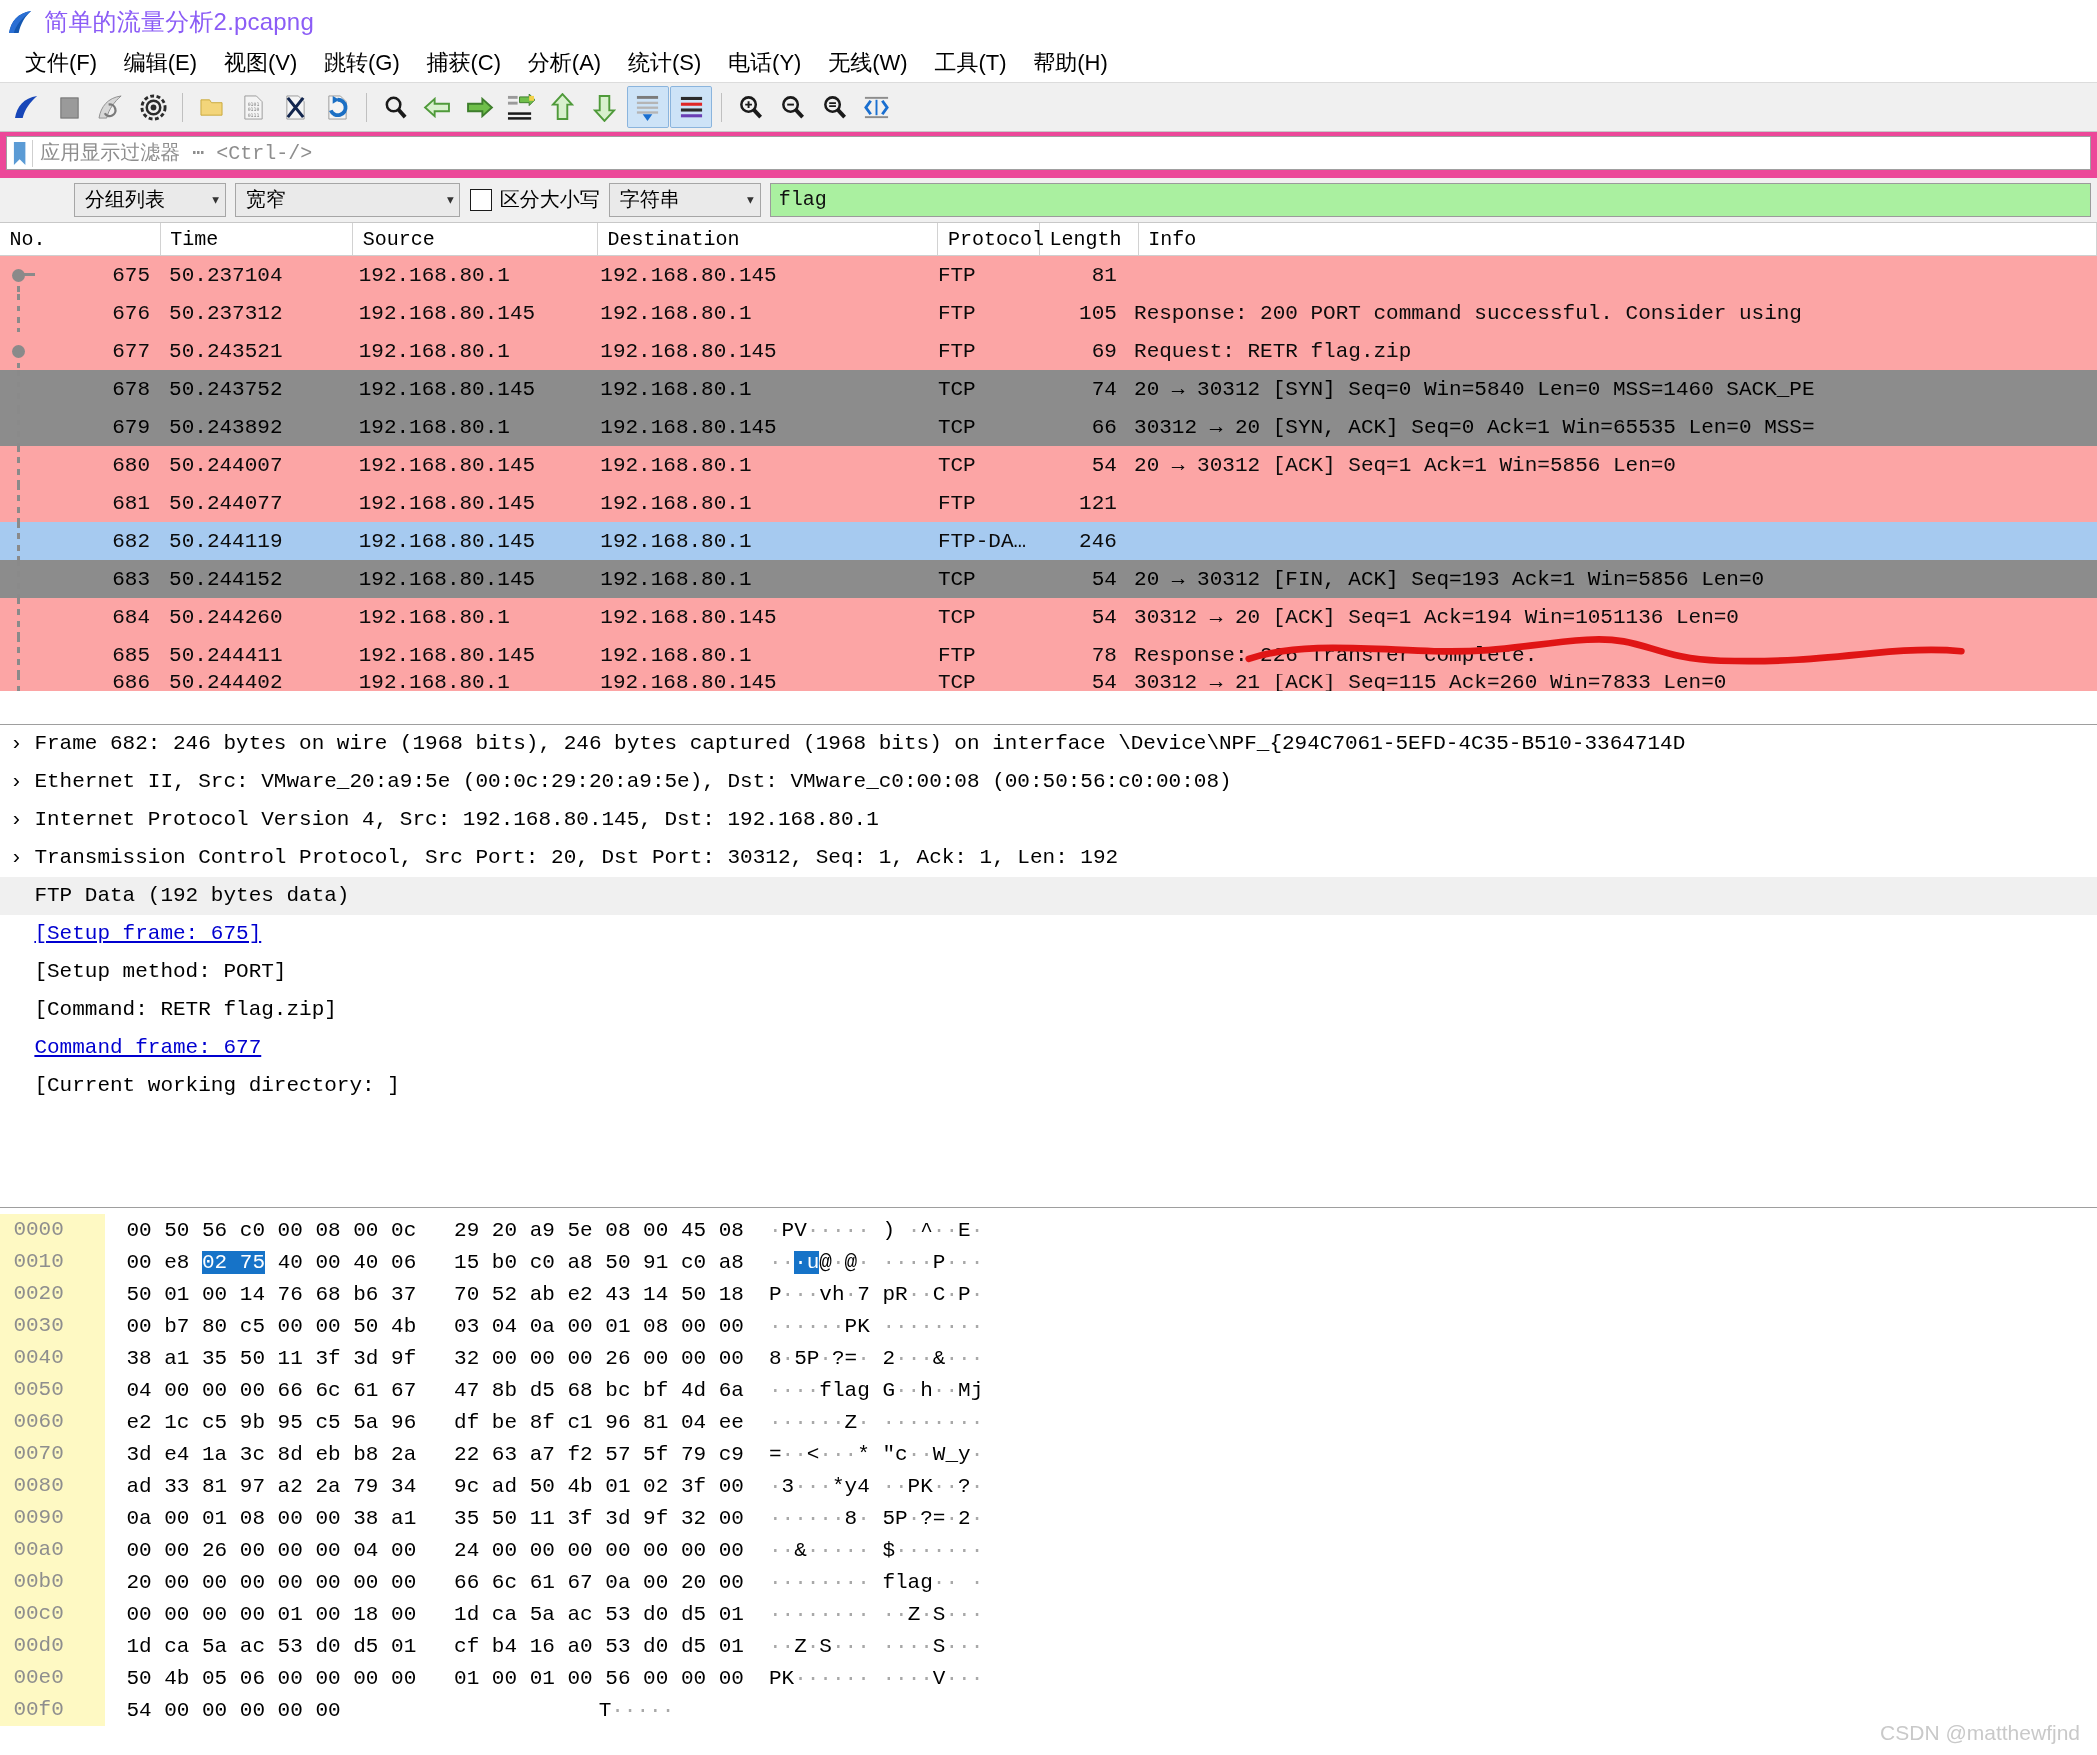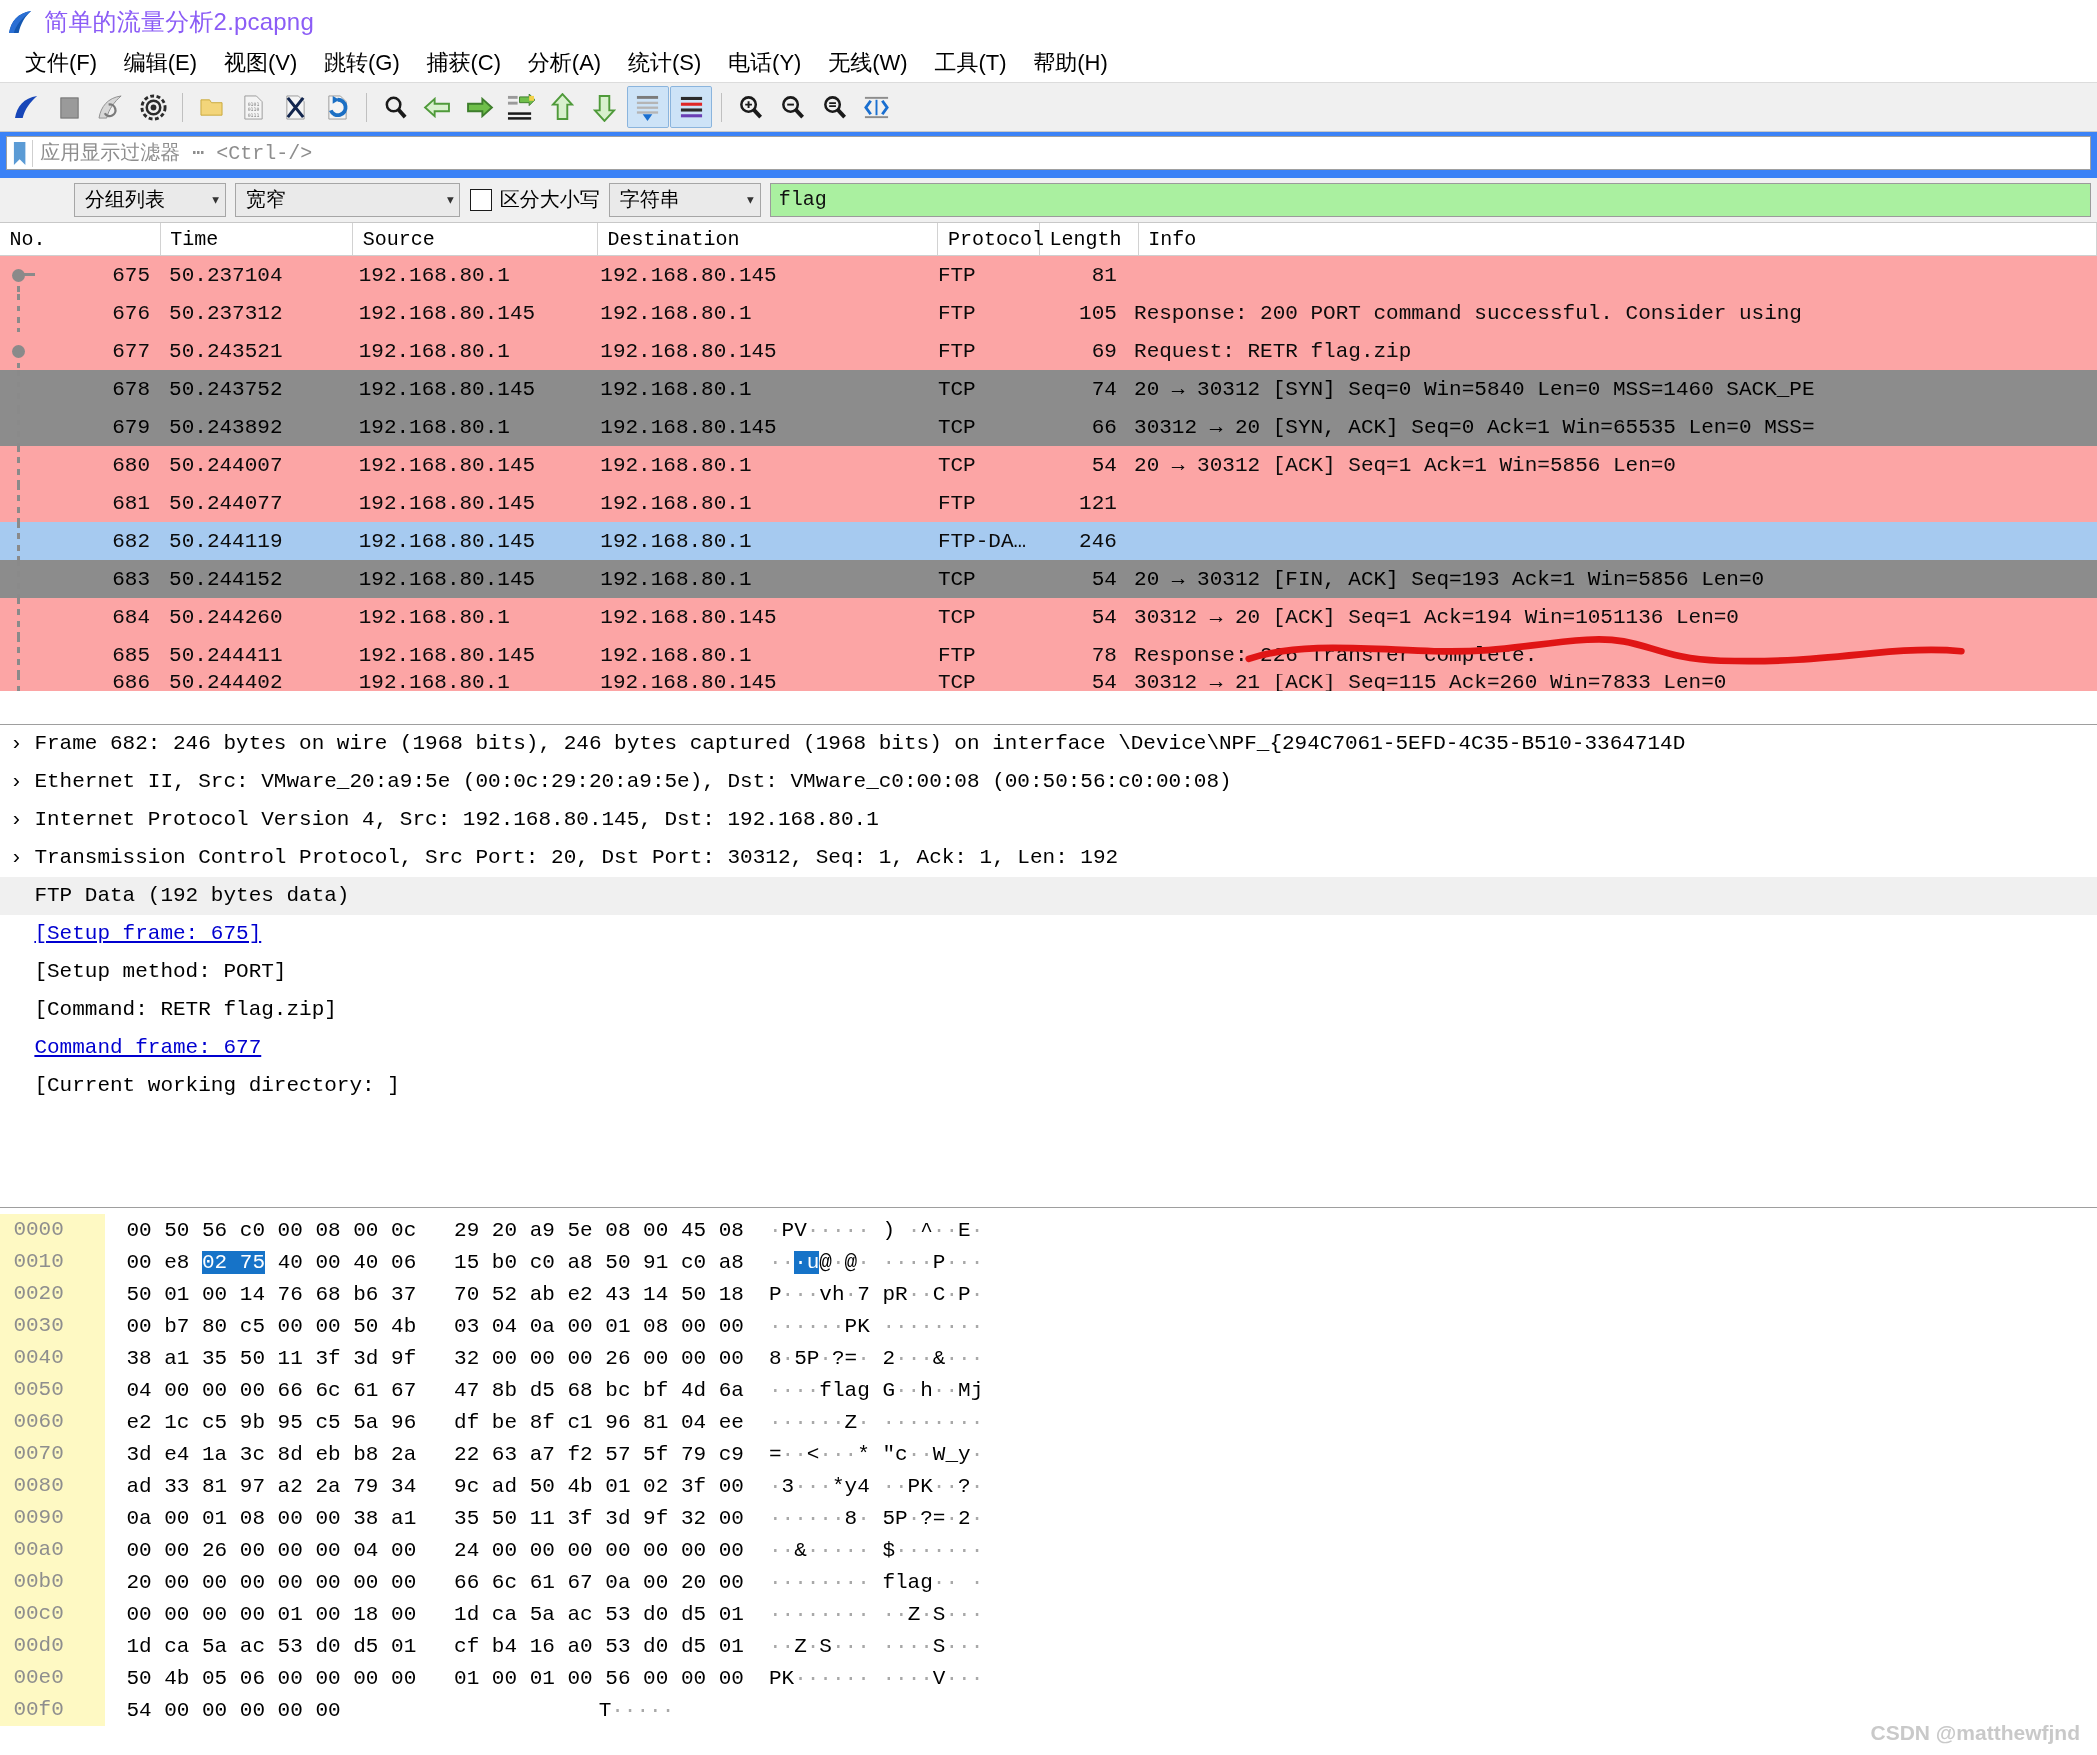--- a/index.html
+++ b/index.html
@@ -21,21 +21,21 @@
   .menu-item{font-size:22px;padding:1.9px 13.4px;color:#000;white-space:nowrap;cursor:default;}
 
   
   .toolbar{height:48px;background:#f0f0f0;border-top:1px solid #dcdcdc;border-bottom:1px solid #c8c8c8;
            display:flex;align-items:center;padding-left:7.6px;flex:0 0 auto;gap:1.9px;}
   .tbtn{width:40px;height:40px;display:flex;align-items:center;justify-content:center;border-radius:1.9px;}
   .tbtn.sel{background:#cde3f7;border:1px solid #8ab4dd;}
   .tsep{width:1px;height:29px;background:#c0c0c0;margin:0 6.7px;}
 
   
-  .filterbar{height:42px;background:#3b82f6;display:flex;align-items:center;padding:0 5.7px 3.8px 5.7px;flex:0 0 auto;}
+  .filterbar{height:42px;background:#ec4899;display:flex;align-items:center;padding:0 5.7px 3.8px 5.7px;flex:0 0 auto;}
   .filter-box{flex:1;height:32.5px;background:#fff;border:1.9px solid #a0a0a0;display:flex;align-items:center;}
   .filter-bookmark{width:25px;height:31px;display:flex;align-items:center;justify-content:center;flex:0 0 auto;}
   .filter-input{flex:1;font-family:"Liberation Mono","DejaVu Sans Mono",monospace;font-size:20px;color:#8d8d8d;padding-left:7.6px;
                 border-left:1px solid #cfcfcf;height:27px;line-height:27px;}
 
   
   .findbar{height:44px;background:#f0f0f0;display:flex;align-items:center;padding:0 5.7px;gap:9.6px;flex:0 0 auto;
            border-bottom:1px solid #c8c8c8;}
   .fb-spacer{width:59px;flex:0 0 auto;}
   .combo{height:32.5px;background:#eaeaea;border:1px solid #a6a6a6;display:flex;align-items:center;
@@ -94,21 +94,21 @@
   
   .hex{flex:0 0 auto;background:#fff;border-top:1.9px solid #9e9e9e;position:relative;overflow:hidden;padding-top:5.7px;}
   .hrow{display:flex;align-items:center;height:32px;
         font-family:"Liberation Mono","DejaVu Sans Mono",monospace;font-size:21px;color:#000;white-space:pre;}
   .h-off{width:92px;flex:0 0 auto;text-align:left;padding-left:13.4px;color:#8e8e8e;background:#fef9c3;height:32px;line-height:32px;}
   .h-bytes{padding-left:21px;letter-spacing:0px;}
   .h-ascii{padding-left:25px;}
   .hl{background:#1673c8;color:#fff;}
   .dotc{color:#a8a8a8;}
   .watermark{position:absolute;right:17px;bottom:9.6px;font-size:21px;color:#c9c9c9;
-             font-family:"Liberation Sans",sans-serif;font-weight:bold;}
+             font-family:"Liberation Sans",sans-serif;}
 </style>
 </head>
 <body>
 
 <div class="app">
 
   <div class="titlebar">
     <span class="shark">
       <svg width="29" height="25" viewBox="0 0 30 26">
         <path d="M1 24 C3 12 10 3 24 1 C18 6 13 14 11 24 Z" fill="#1457b0"></path>

